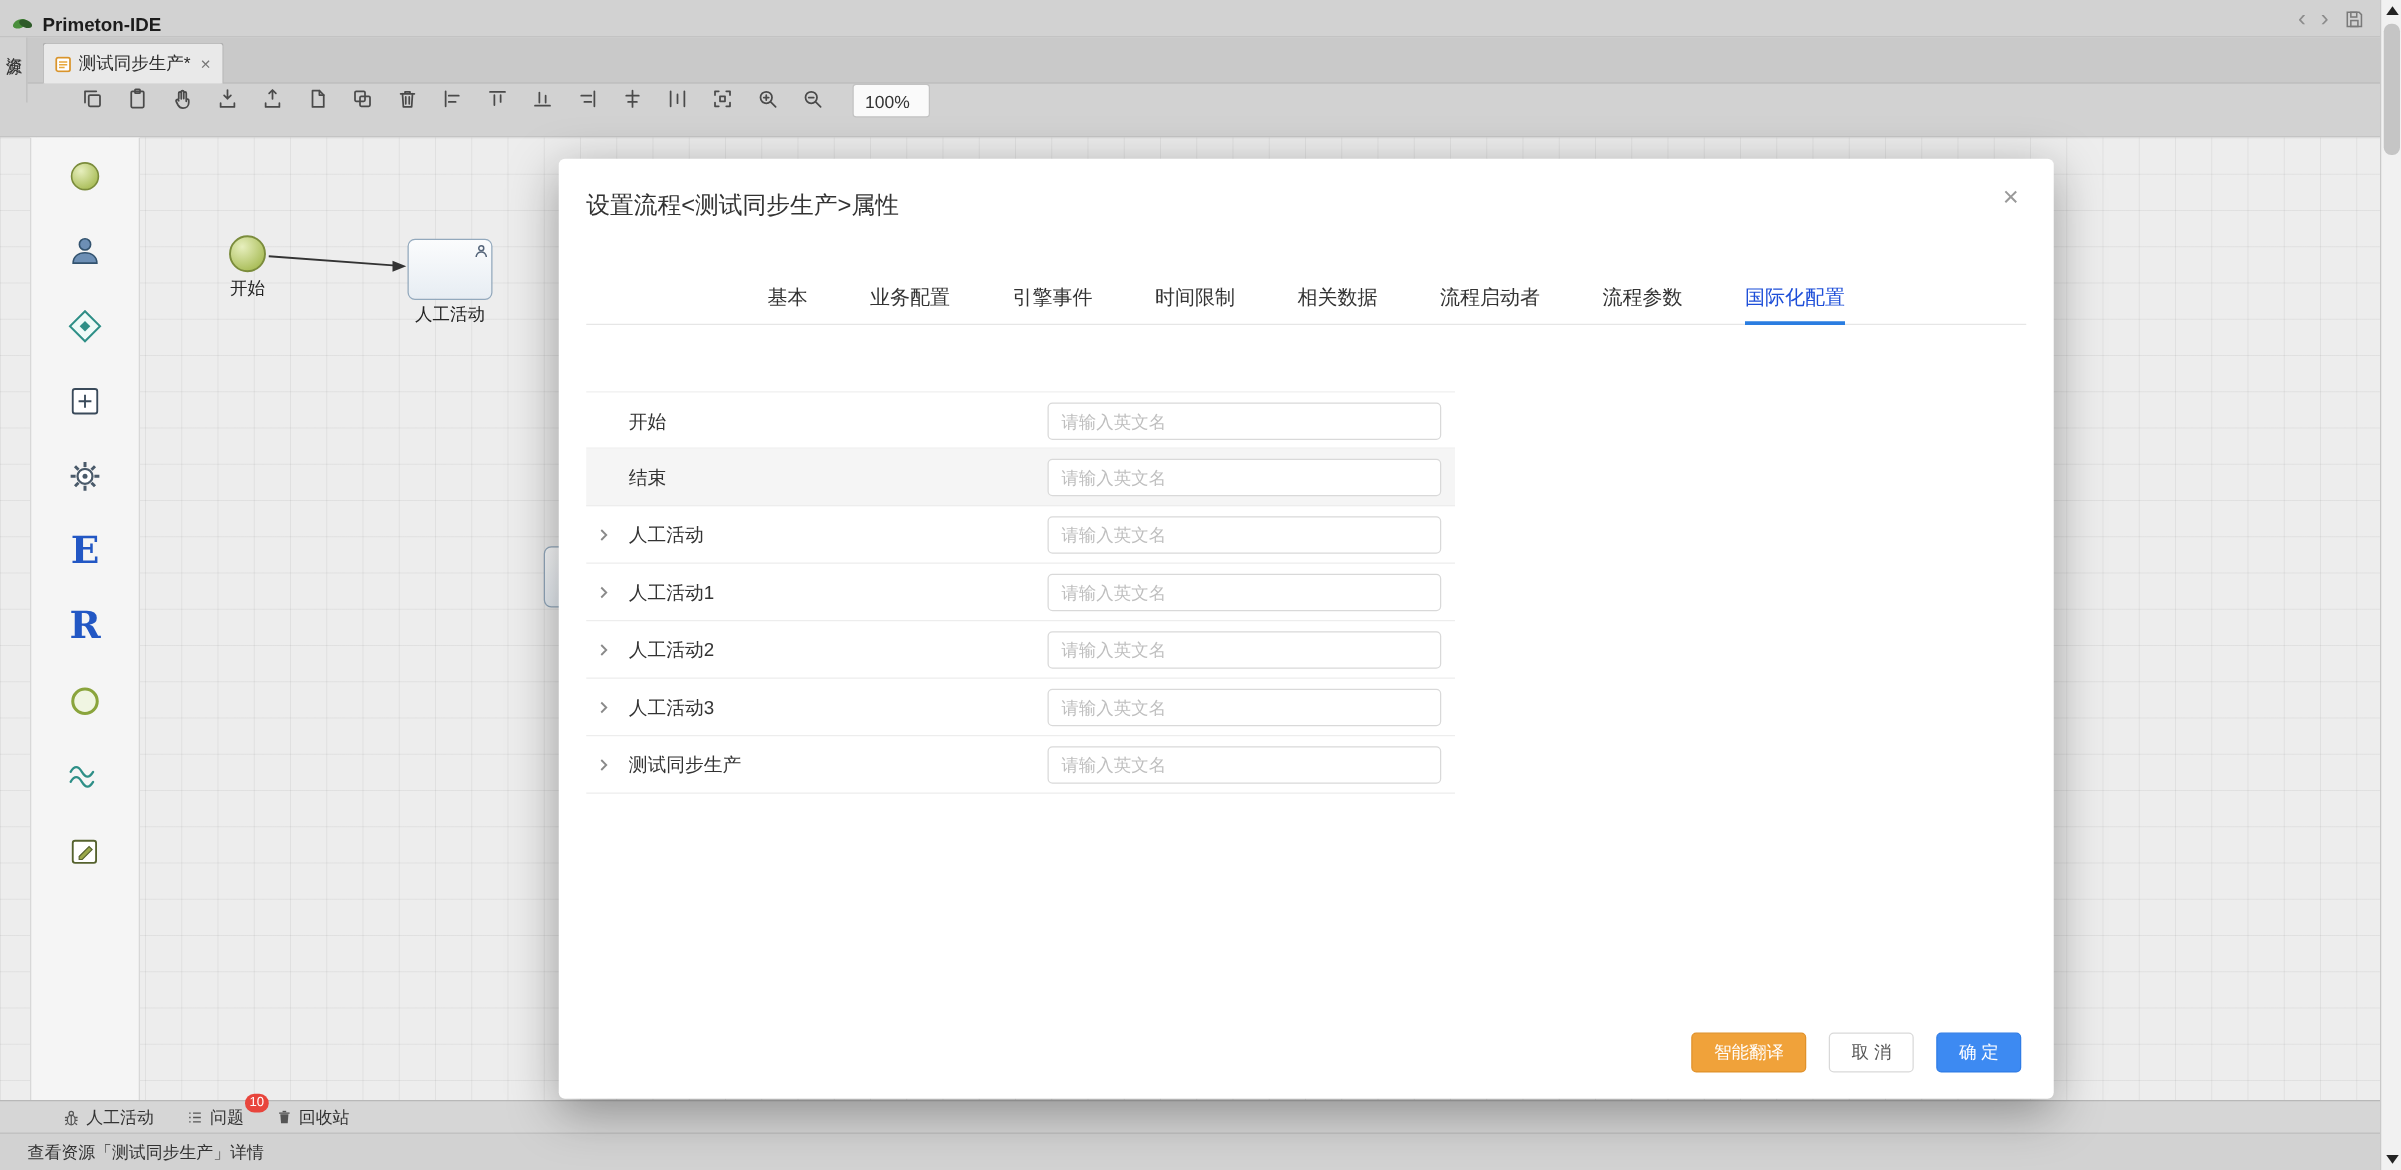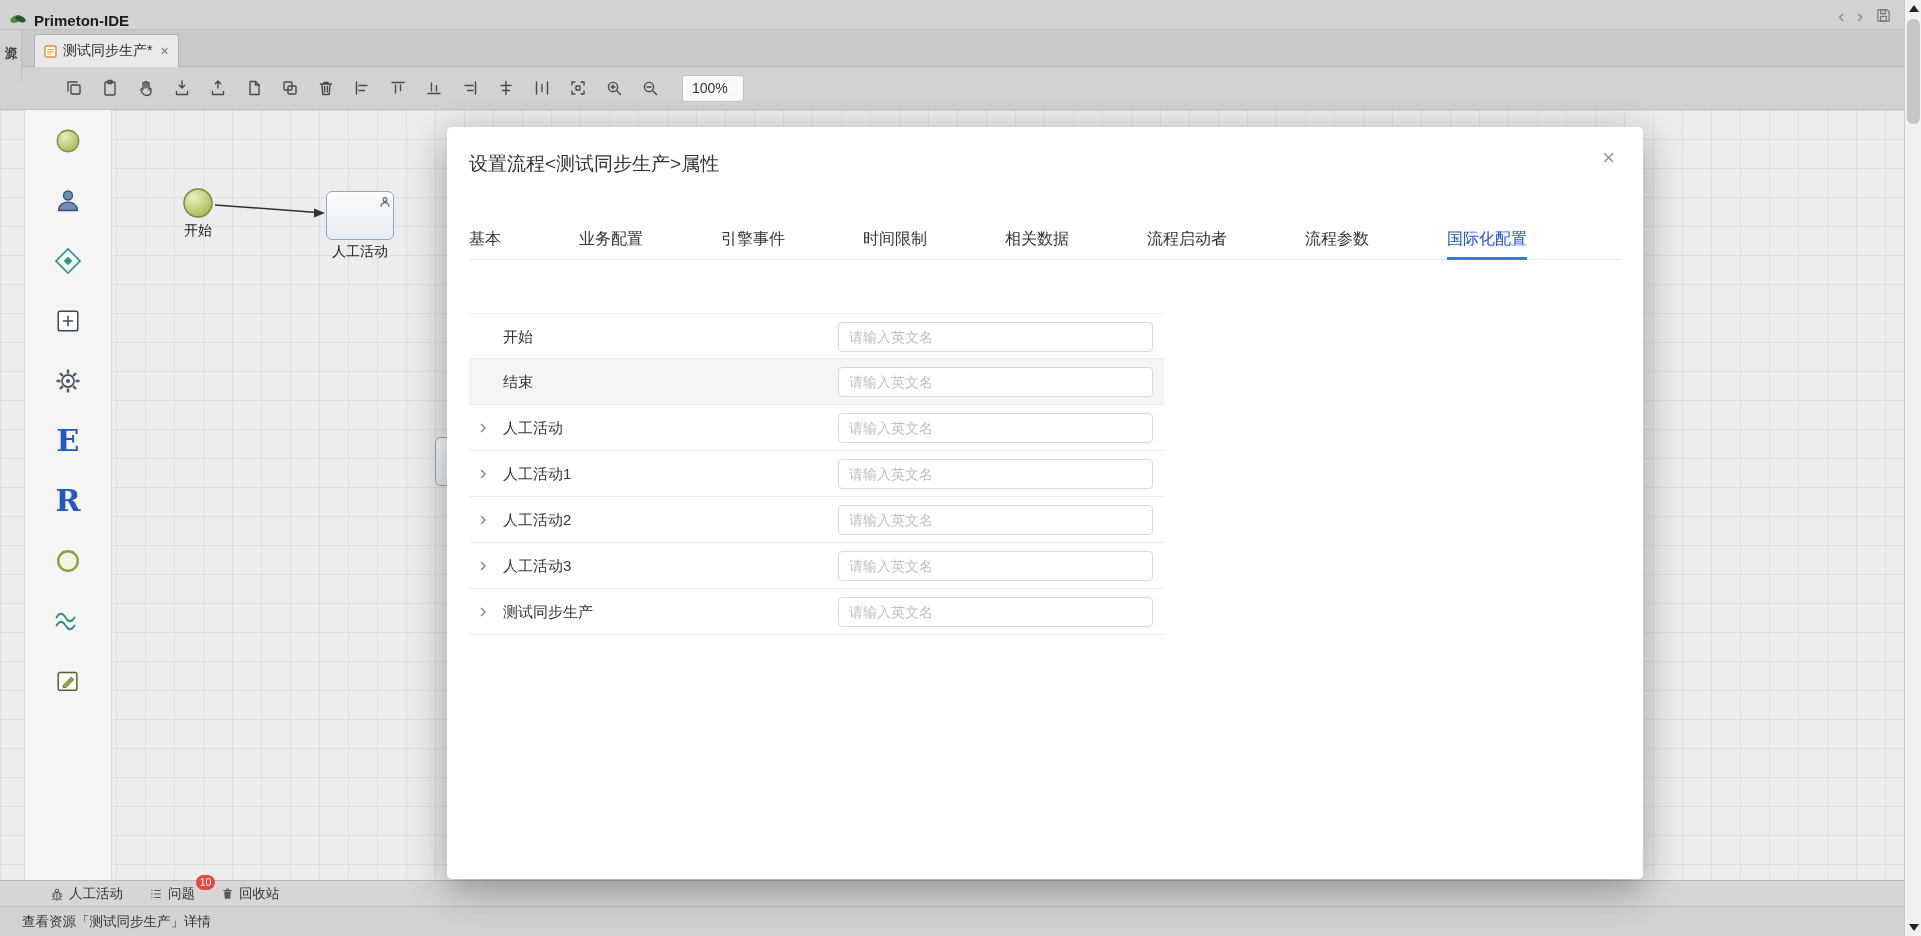--- a/index.html
+++ b/index.html
@@ -19,21 +19,21 @@
 
   
   .tabbar{position:absolute;left:0;top:30px;width:1904px;height:37px;background:#c9c9c9;border-bottom:1px solid #b8b8b8;}
   .resource-strip{position:absolute;left:0;top:30px;width:22px;height:52px;background:#d2d2d2;border-right:1px solid #bdbdbd;display:flex;justify-content:center;padding-top:5px;z-index:3;}
   .resource-strip span{writing-mode:vertical-rl;text-orientation:upright;font-size:13px;color:#333;letter-spacing:2px;}
   .editor-tab{position:absolute;left:34px;top:34px;height:33px;min-width:128px;background:#e9e9e9;border:1px solid #b0b0b0;border-bottom:none;border-radius:3px 3px 0 0;display:flex;align-items:center;padding:0 9px;gap:6px;cursor:pointer;}
   .editor-tab .tab-label{font-size:14px;color:#2a2a2a;}
   .editor-tab .tab-close{font-size:14px;color:#777;margin-left:2px;cursor:pointer;}
 
   
-  .toolbar{position:absolute;left:0;top:67px;width:1904px;height:43px;background:#d2d2d2;border-bottom:1px solid #c0c0c0;display:flex;align-items:center;padding-left:62px;gap:13px;}
+  .toolbar{position:absolute;left:0;top:67px;width:1904px;height:43px;background:#d2d2d2;border-bottom:1px solid #c0c0c0;display:flex;padding-left:62px;gap:13px;}
   .tb{background:none;border:0;padding:0;width:23px;height:23px;display:flex;align-items:center;justify-content:center;cursor:pointer;}
   .tb svg{stroke:#4a4a4a;fill:none;stroke-width:1.4;stroke-linecap:round;stroke-linejoin:round;}
   .zoom-box{margin-left:8px;width:62px;height:27px;background:#fafafa;border:1px solid #c2c2c2;border-radius:3px;font-size:14px;color:#333;display:flex;align-items:center;padding-left:9px;cursor:pointer;}
 
   
   .canvas{position:absolute;left:0;top:110px;width:1904px;height:770px;background-color:#ededed;
     background-image:linear-gradient(to right,rgba(110,110,110,.10) 1px,transparent 1px),linear-gradient(to bottom,rgba(110,110,110,.10) 1px,transparent 1px);
     background-size:29px 29px;}
   .palette{position:absolute;left:24px;top:0;width:88px;height:770px;background:#f5f5f5;border-left:1px solid #d8d8d8;border-right:1px solid #d8d8d8;display:flex;flex-direction:column;align-items:center;padding-top:14px;gap:26px;}
   .pal-item{width:56px;height:34px;display:flex;align-items:center;justify-content:center;cursor:pointer;}
@@ -45,21 +45,21 @@
   .activity-box{position:absolute;left:326px;top:81px;width:68px;height:49px;background:linear-gradient(#fbfcfd,#e7edf3);border:1.5px solid #93a9bd;border-radius:6px;cursor:pointer;}
   .activity-box .corner-person{position:absolute;right:2px;top:2px;}
   .activity-label{left:320px;top:133px;width:80px;}
   .hidden-box{position:absolute;left:435px;top:327px;width:68px;height:49px;background:linear-gradient(#fbfcfd,#e7edf3);border:1.5px solid #93a9bd;border-radius:6px;}
   .edge-svg{position:absolute;left:0;top:0;width:1904px;height:770px;pointer-events:none;}
 
   
   .dialog{position:absolute;left:447px;top:127px;width:1196px;height:752px;background:#fff;border-radius:5px;box-shadow:0 10px 40px rgba(0,0,0,.35);z-index:20;}
   .dlg-title{position:absolute;left:22px;top:24px;font-size:19px;color:#333;}
   .dlg-close{position:absolute;right:28px;top:20px;font-size:22px;color:#999;cursor:pointer;line-height:1;}
-  .dlg-tabs{position:absolute;left:22px;right:22px;top:91px;height:42px;border-bottom:1px solid #e6e6e6;display:flex;gap:78px;}
+  .dlg-tabs{position:absolute;left:22px;right:22px;top:91px;height:42px;border-bottom:1px solid #e6e6e6;display:flex;gap:50px;justify-content:center;}
   .dlg-tab{font-size:16px;color:#333;line-height:42px;cursor:pointer;position:relative;white-space:nowrap;}
   .dlg-tab.active{color:#1d4ed8;}
   .dlg-tab.active::after{content:"";position:absolute;left:0;right:0;bottom:-1px;height:3px;background:#2a7de1;}
   .dlg-form{position:absolute;left:22px;top:186px;width:695px;}
   .dlg-row{position:relative;height:46px;border-bottom:1px solid #ededed;}
   .dlg-row:first-child{border-top:1px solid #f0f0f0;}
   .dlg-row.highlight{background:#f5f5f5;}
   .row-caret{position:absolute;left:8px;top:17px;cursor:pointer;display:flex;}
   .row-label{position:absolute;left:34px;top:14px;font-size:15px;color:#333;}
   .row-input{position:absolute;left:369px;top:8px;width:315px;height:30px;border:1px solid #d9d9d9;border-radius:4px;padding:0 10px;font-size:14px;color:#333;background:#fff;font-family:inherit;}
@@ -379,20 +379,25 @@
       <span class="row-caret">
           <svg width="12" height="12" viewBox="0 0 12 12">
             <path d="M4 2l4 4-4 4" fill="none" stroke="#8a8a8a" stroke-width="1.5"></path>
           </svg>
         </span>
       <span class="row-label">测试同步生产</span>
       <input class="row-input" placeholder="请输入英文名" style="">
     </div>
   </div>
 
+  <div class="dlg-footer">
+    <button class="btn btn-translate">智能翻译</button>
+    <button class="btn btn-cancel">取 消</button>
+    <button class="btn btn-ok">确 定</button>
+  </div>
 </div>
 
 <div class="bottom-bar">
   <div class="bb-item">
     <svg width="14" height="14" viewBox="0 0 18 18" style="stroke:#555;fill:none;stroke-width:1.3;">
         <circle cx="9" cy="5" r="2.2"></circle>
         <ellipse cx="9" cy="11.5" rx="4" ry="5"></ellipse>
         <path d="M5 9H2.5M5 12H2.5M5 15l-2 1.5M13 9h2.5M13 12h2.5M13 15l2 1.5M9 6.5v10"></path>
       </svg>
     <span>人工活动</span>

